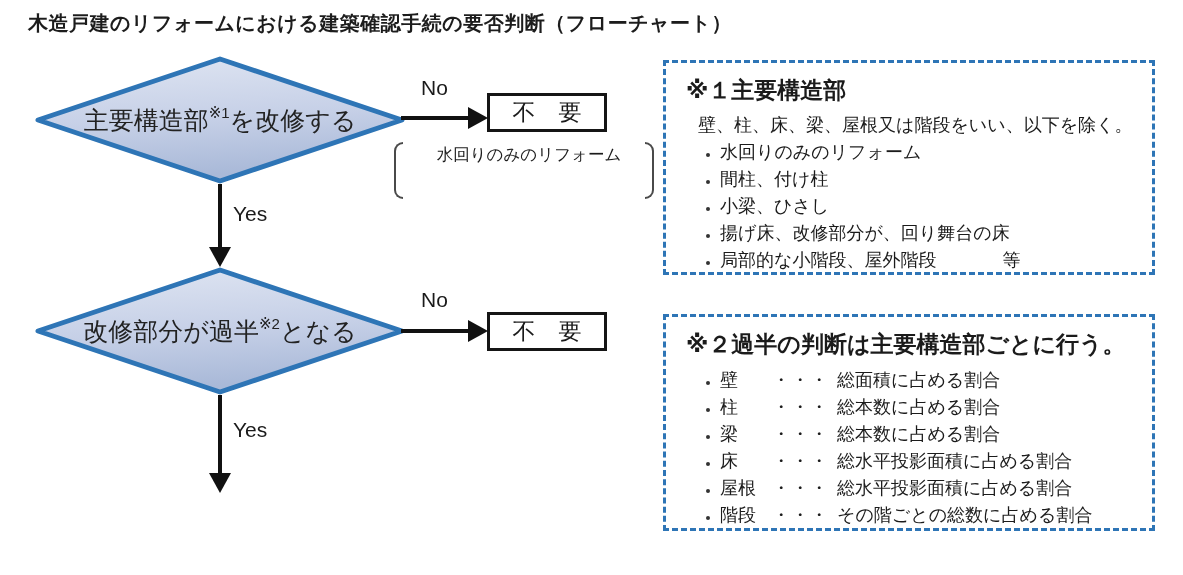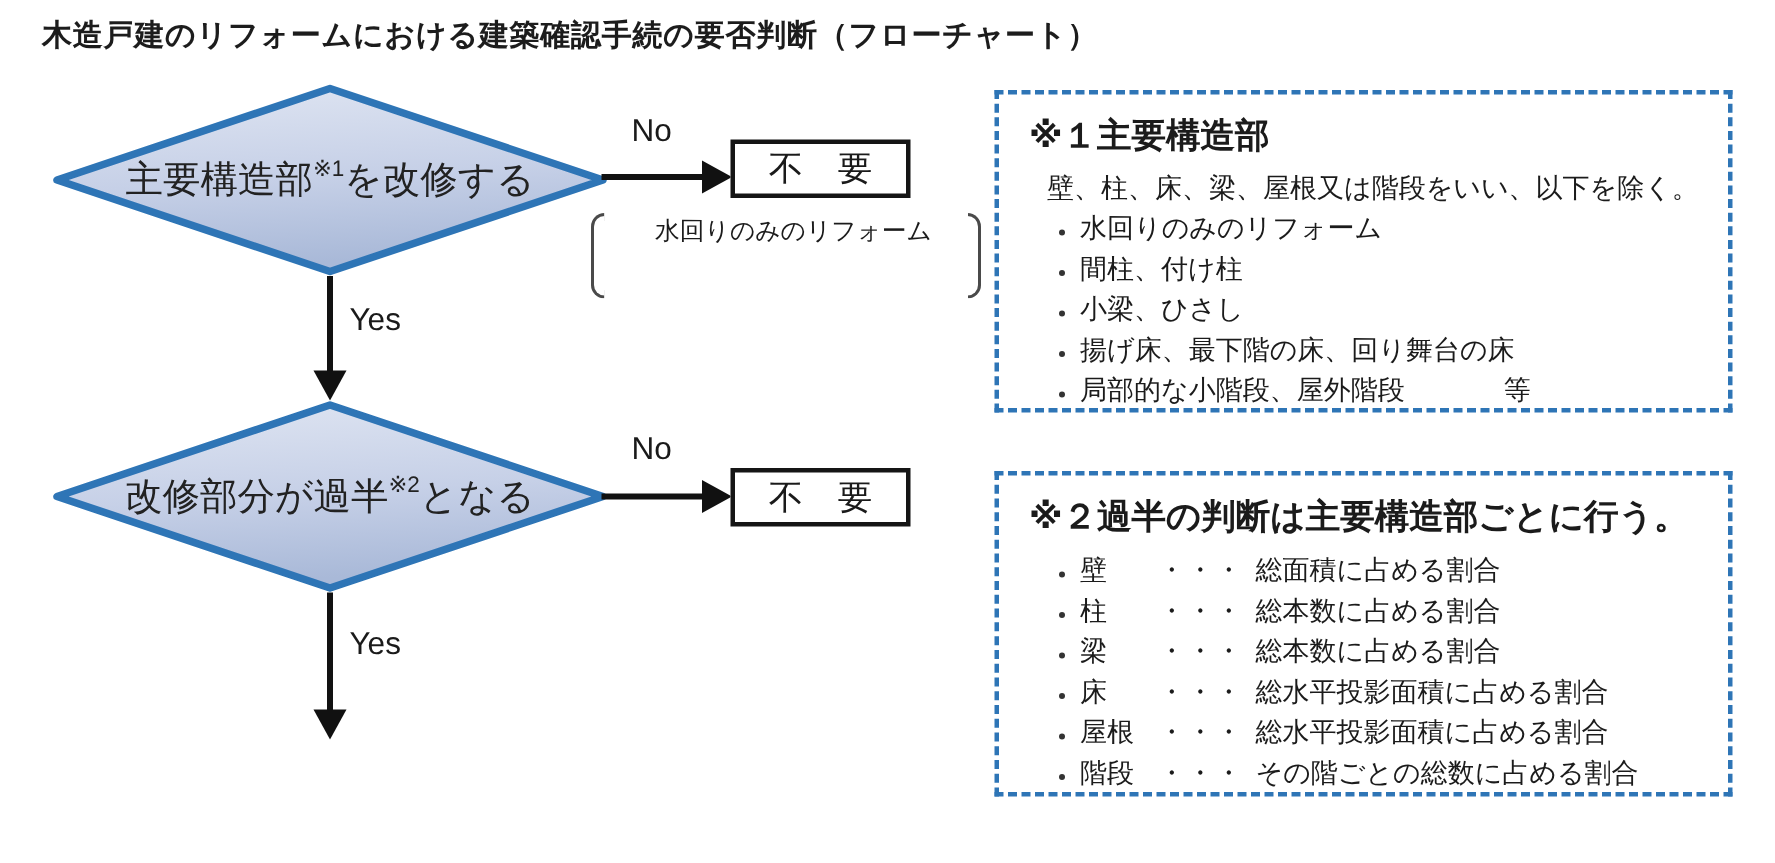--- a/index.html
+++ b/index.html
@@ -127,21 +127,21 @@
   <div class="abs branch-label" style="left:233px;top:418px;">Yes</div>
 
 
   <div class="abs note-box" style="top:60px;height:215px;">
     <div class="note-title">※１主要構造部</div>
     <div class="note-intro">壁、柱、床、梁、屋根又は階段をいい、以下を除く。</div>
     <ul>
       <li><span>水回りのみのリフォーム</span></li>
       <li><span>間柱、付け柱</span></li>
       <li><span>小梁、ひさし</span></li>
-      <li><span>揚げ床、最下階の床、回り舞台の床</span></li>
+      <li><span>揚げ床、改修部分が、回り舞台の床</span></li>
       <li><span>局部的な小階段、屋外階段</span><span class="etc">等</span></li>
     </ul>
   </div>
 
   <div class="abs note-box" style="top:314px;height:217px;">
     <div class="note-title">※２過半の判断は主要構造部ごとに行う。</div>
     <ul>
       <li><span class="term">壁</span><span class="dots">・・・</span><span>総面積に占める割合</span></li>
       <li><span class="term">柱</span><span class="dots">・・・</span><span>総本数に占める割合</span></li>
       <li><span class="term">梁</span><span class="dots">・・・</span><span>総本数に占める割合</span></li>

